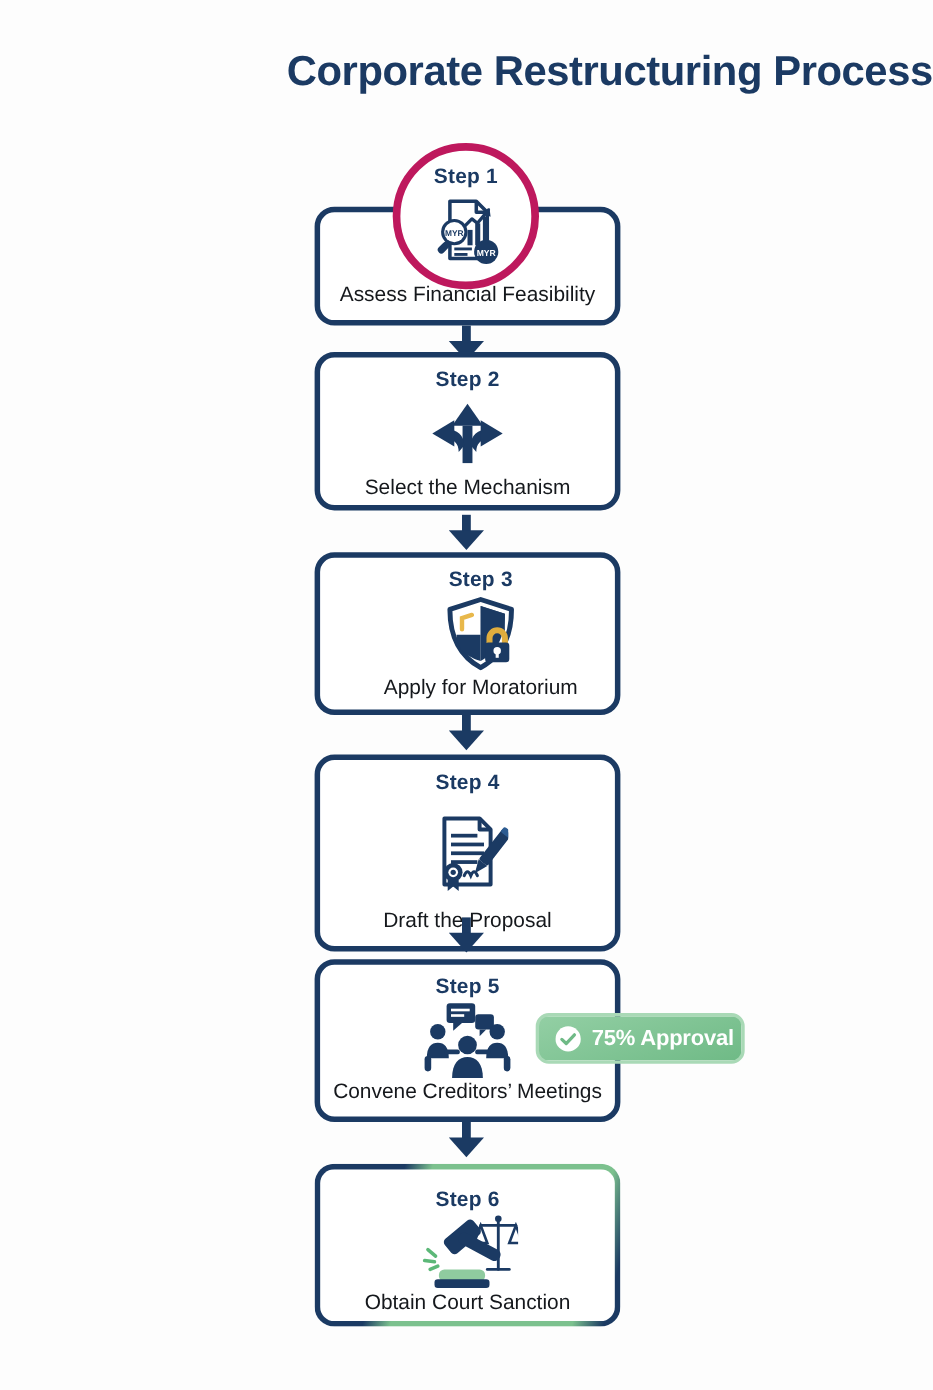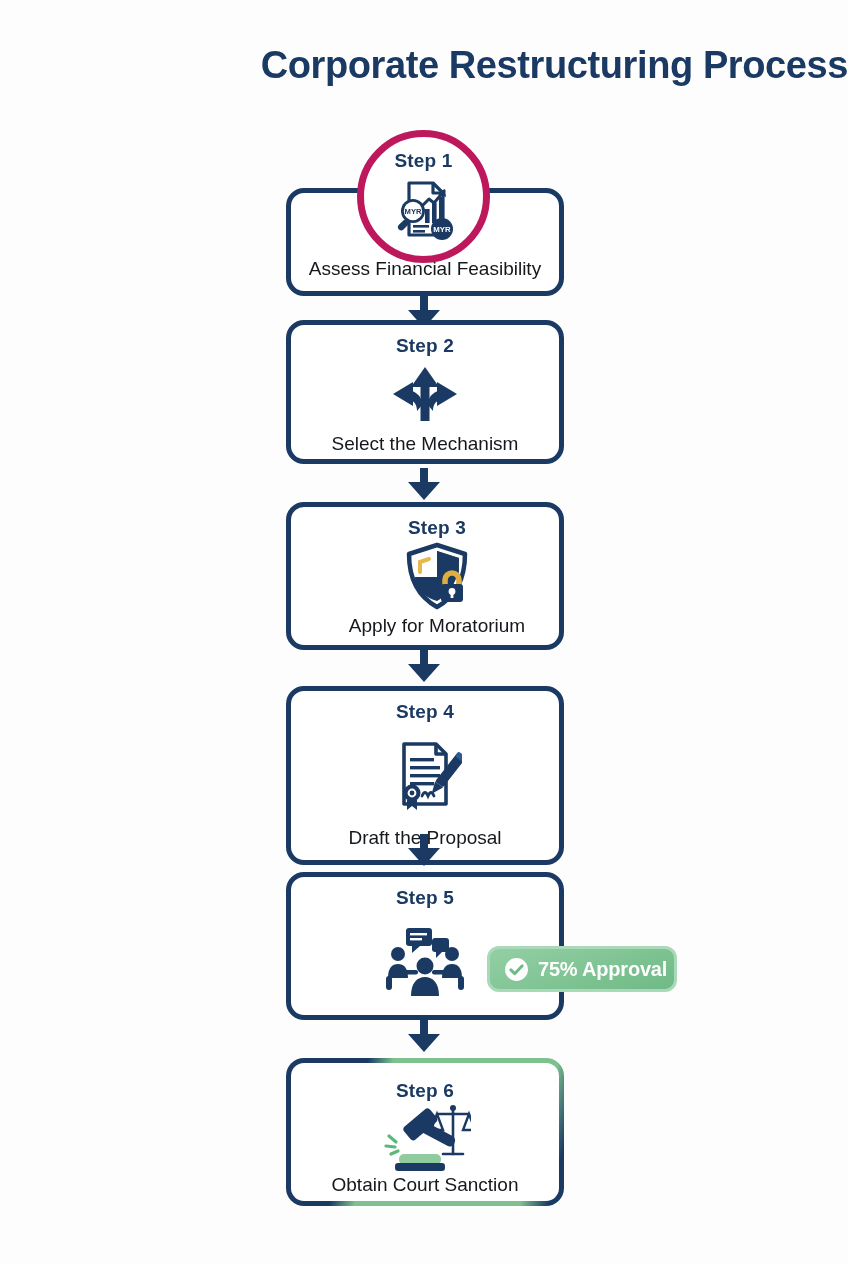--- a/index.html
+++ b/index.html
@@ -134,21 +134,21 @@
     margin-top: 1px;
     display: flex;
     align-items: flex-end;
     justify-content: center;
   }
 
   
   .approval-pill {
     position: absolute;
     left: 487px;
-    top: 946px;
+    top: 921px;
     width: 190px;
     height: 46px;
     box-sizing: border-box;
     border-radius: 12px;
     border: 3px solid #a9d9b6;
     background: linear-gradient(160deg, #93cfa4 0%, #6fba86 100%);
     display: flex;
     align-items: center;
     gap: 9px;
     padding-left: 14px;
@@ -326,20 +326,21 @@
             <rect x="76" y="50" width="6" height="14" rx="3"></rect>
 
             <circle cx="43" cy="40" r="8.5"></circle>
             <path d="M29 70 C29 57 35 51 43 51 C51 51 57 57 57 70 z"></path>
 
             <rect x="22" y="44" width="14" height="4.5" rx="2"></rect>
             <rect x="50" y="44" width="14" height="4.5" rx="2"></rect>
           </g>
         </svg>
       </div>
+      <div class="step-title">Convene Creditors’ Meetings</div>
     </div>
   </div>
 
   <div class="connector" style="top: 890px;">
     <div class="stem" style="height: 18px;"></div>
     <div class="head" style="top: 14px;"></div>
   </div>
 
   <div class="card card-6" style="top: 928px; height: 148px;">
     <div class="card-inner">

